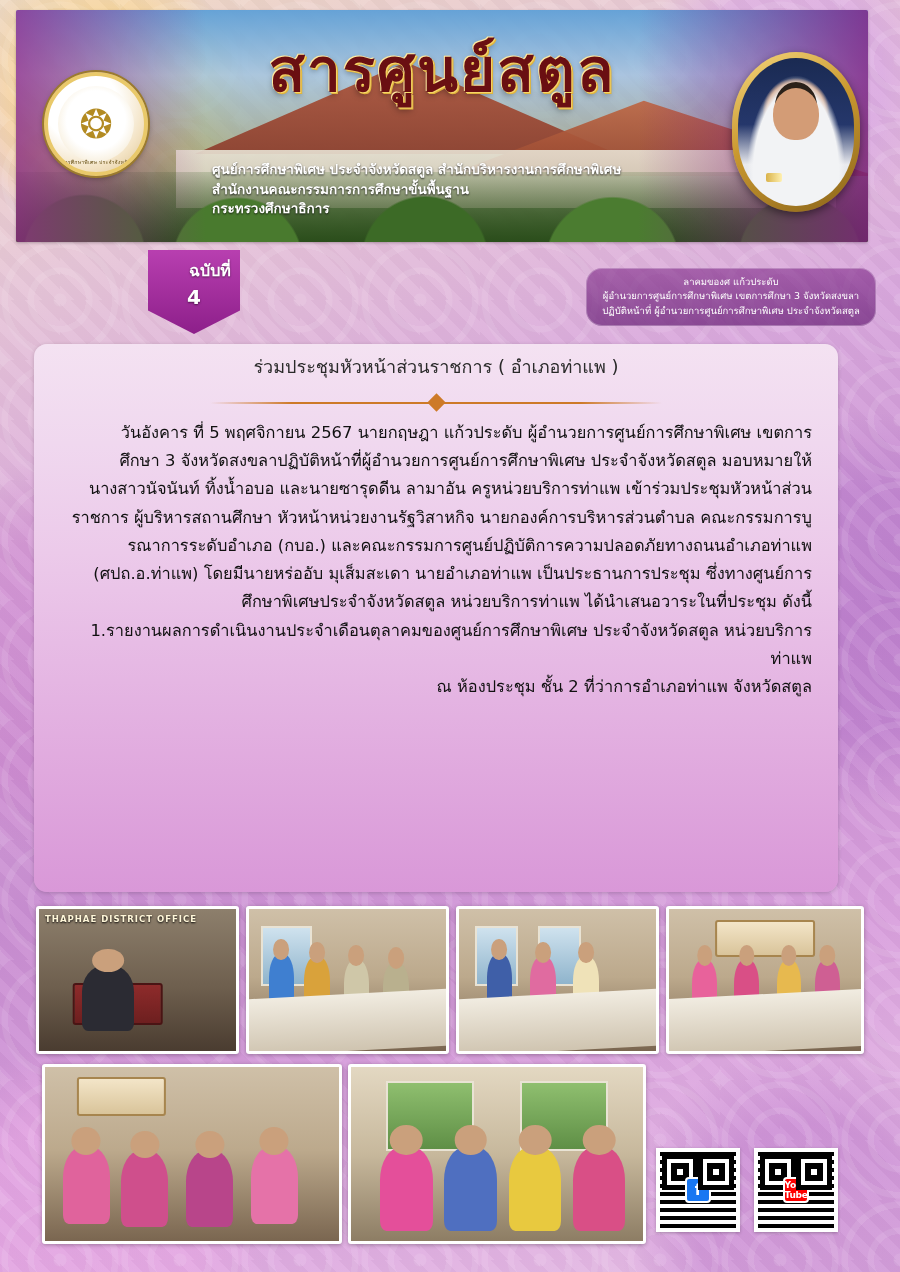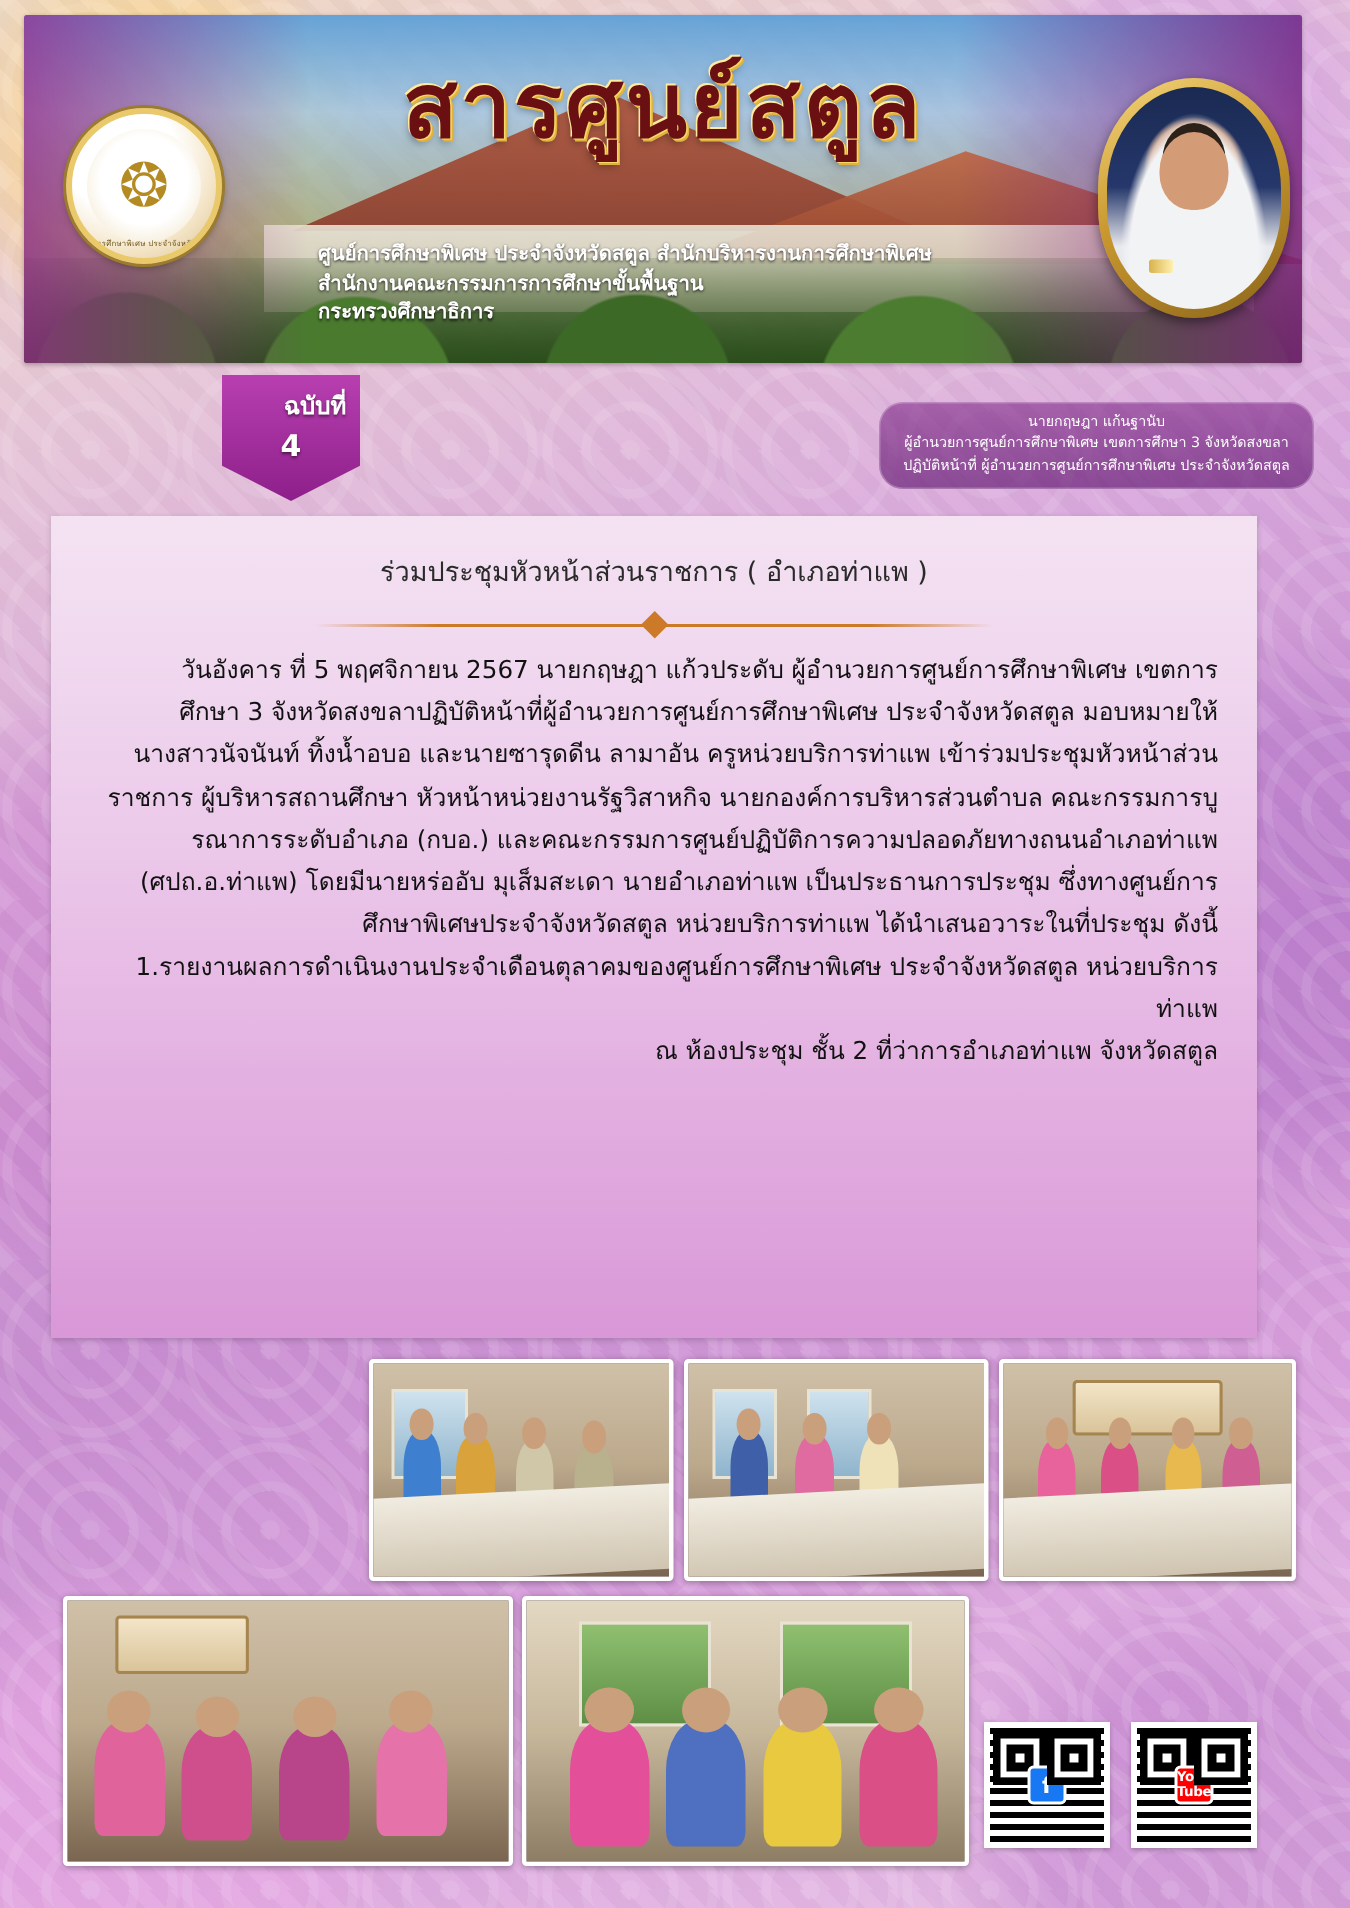--- a/index.html
+++ b/index.html
@@ -229,26 +229,26 @@
     font-size: 9.5px;
     line-height: 1.5;
     box-shadow: inset 0 0 0 1px rgba(255,255,255,0.25);
   }
 
   
   .article {
     position: absolute;
     left: 34px; top: 344px;
     width: 804px; height: 548px;
-    border-radius: 0;
+    border-radius: 13px;
     background: linear-gradient(180deg,
       #f4e2f2 0%, #f0d8ef 18%, #eccaea 38%,
       #e6b9e4 58%, #e0a9de 78%, #d998d8 100%);
     box-shadow: 0 1px 4px rgba(0,0,0,0.18);
-    padding: 18px 26px;
+    padding: 4px 26px;
   }
   .article-title {
     text-align: center;
     font-size: 18px;
     color: #2a2a2a;
     font-weight: normal;
     margin: 4px 0 0;
   }
   .divider {
     position: relative;
@@ -424,40 +424,50 @@
       <div class="portrait-badge"></div>
     </div>
   </div>
 
   <div class="issue-badge">
     <div class="issue-label">ฉบับที่</div>
     <div class="issue-number">4</div>
   </div>
 
   <div class="director-box">
-    <div>นายกฤษฎา แก้นฐานับ</div>
+    <div>ลาคมของศ แก้วประดับ</div>
     <div>ผู้อำนวยการศูนย์การศึกษาพิเศษ เขตการศึกษา 3 จังหวัดสงขลา</div>
     <div>ปฏิบัติหน้าที่ ผู้อำนวยการศูนย์การศึกษาพิเศษ ประจำจังหวัดสตูล</div>
   </div>
 
   <div class="article">
     <h1 class="article-title">ร่วมประชุมหัวหน้าส่วนราชการ ( อำเภอท่าแพ )</h1>
 
     <div class="divider">
       <div class="line"></div>
       <div class="diamond"></div>
     </div>
 
     <div class="body-text">
       <p class="indent">วันอังคาร ที่ 5 พฤศจิกายน 2567 นายกฤษฎา  แก้วประดับ ผู้อำนวยการศูนย์การศึกษาพิเศษ เขตการศึกษา  3 จังหวัดสงขลาปฏิบัติหน้าที่ผู้อำนวยการศูนย์การศึกษาพิเศษ ประจำจังหวัดสตูล มอบหมายให้ นางสาวนัจนันท์ ทิ้งน้ำอบอ  และนายซารุดดีน  ลามาอัน ครูหน่วยบริการท่าแพ เข้าร่วมประชุมหัวหน้าส่วนราชการ ผู้บริหารสถานศึกษา หัวหน้าหน่วยงานรัฐวิสาหกิจ นายกองค์การบริหารส่วนตำบล คณะกรรมการบูรณาการระดับอำเภอ (กบอ.) และคณะกรรมการศูนย์ปฏิบัติการความปลอดภัยทางถนนอำเภอท่าแพ (ศปถ.อ.ท่าแพ) โดยมีนายหร่ออับ  มุเส็มสะเดา นายอำเภอท่าแพ เป็นประธานการประชุม ซึ่งทางศูนย์การศึกษาพิเศษประจำจังหวัดสตูล หน่วยบริการท่าแพ ได้นำเสนอวาระในที่ประชุม ดังนี้</p>
       <p class="list-item">1.รายงานผลการดำเนินงานประจำเดือนตุลาคมของศูนย์การศึกษาพิเศษ ประจำจังหวัดสตูล หน่วยบริการท่าแพ</p>
       <p>ณ ห้องประชุม ชั้น 2 ที่ว่าการอำเภอท่าแพ จังหวัดสตูล</p>
     </div>
   </div>
 
+  <div class="photo r1 p1">
+    <div class="scene">
+      <div class="wall-bg" style="background:linear-gradient(180deg,#8d7f6c 0%,#6e5f4e 55%,#4a3c30 100%)"></div>
+      <div class="sign-board" style="top:52%;left:40%;width:46%;height:30%;background:linear-gradient(180deg,#8e2b2b,#6d1f1f);border-color:#4a1414"></div>
+      <div class="person" style="left:22%;bottom:14%;width:26%;height:46%;background:#2b2b33">
+        <div class="head"></div>
+      </div>
+    </div>
+    <div class="photo-caption">THAPHAE  DISTRICT  OFFICE</div>
+  </div>
 
   <div class="photo r1 p2">
     <div class="scene">
       <div class="wall-bg"></div>
       <div class="window" style="left:6%"></div>
       <div class="person" style="left:10%;bottom:26%;background:#3f7fd0">
           <div class="head"></div>
         </div>
       <div class="person" style="left:28%;bottom:24%;background:#d9a23b">
           <div class="head"></div>

